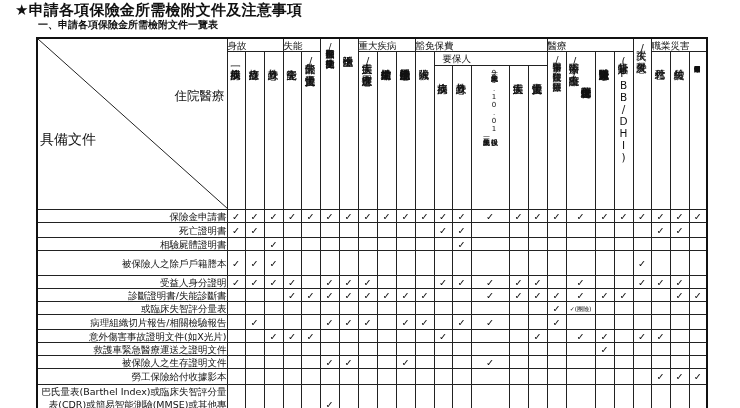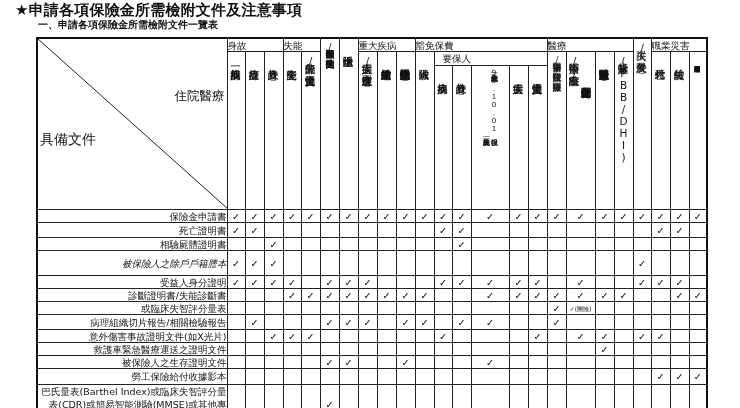--- a/index.html
+++ b/index.html
@@ -202,21 +202,21 @@
         <td class="ck"></td>
         <td class="ck"></td>
         <td class="ck"></td>
         <td class="ck"></td>
         <td class="ck"></td>
         <td class="ck"></td>
         <td class="ck"></td>
         <td class="ck"></td>
         <td class="ck"></td>
       </tr>
-      <tr style="height: 25px; font-style: italic;">
+      <tr style="height: 25px;">
         <td class="rowlbl">被保險人之除戶戶籍謄本</td>
         <td class="ck"><span>✓</span></td>
         <td class="ck"><span>✓</span></td>
         <td class="ck"><span>✓</span></td>
         <td class="ck"></td>
         <td class="ck"></td>
         <td class="ck"></td>
         <td class="ck"></td>
         <td class="ck"></td>
         <td class="ck"></td>

